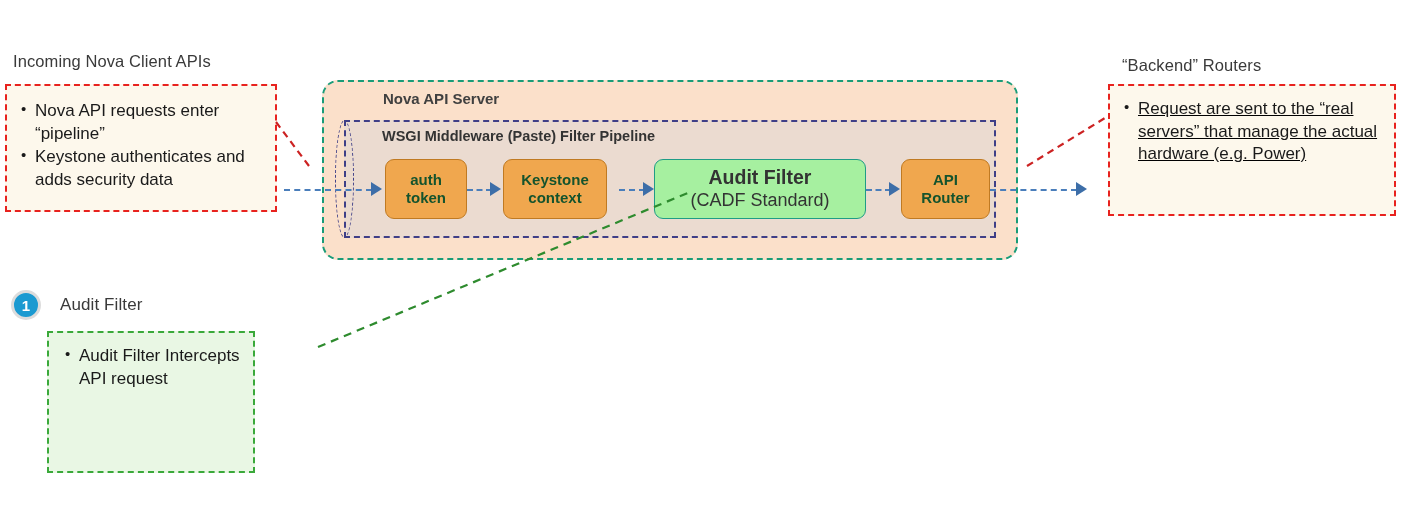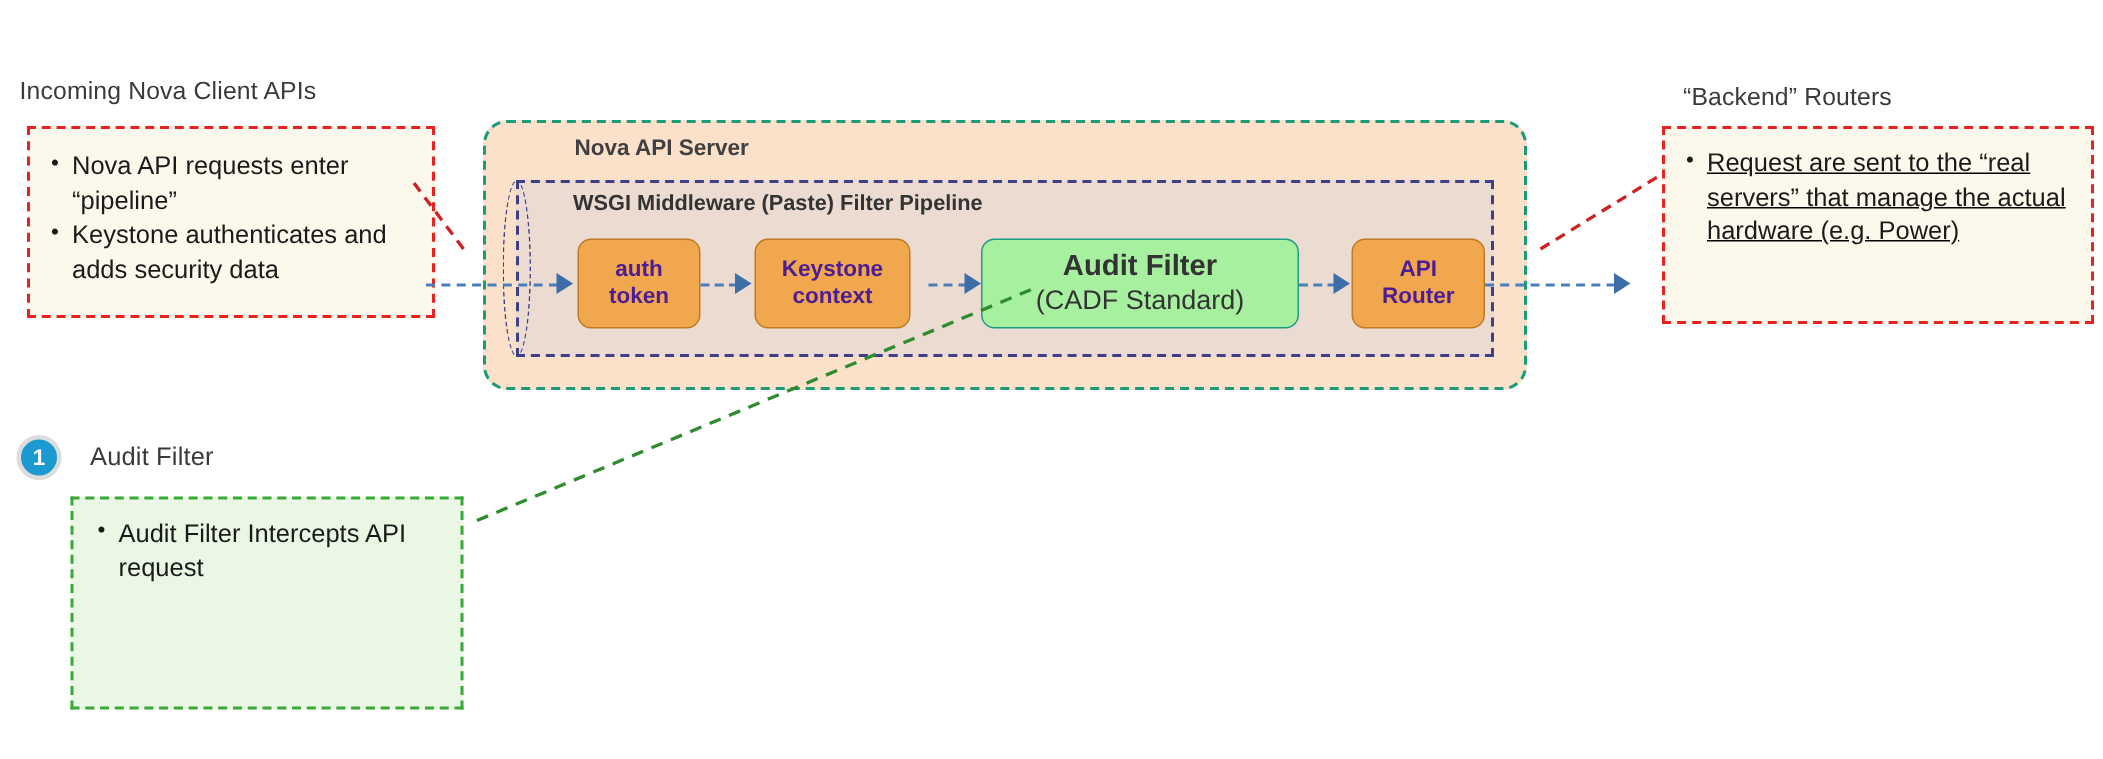--- a/index.html
+++ b/index.html
@@ -52,21 +52,21 @@
     border:1.6px dashed #3f3f87;border-radius:50%;background:transparent;
   }
 
   
   .stage{
     border-radius:9px;display:flex;align-items:center;justify-content:center;
     text-align:center;line-height:1.22;
   }
   .stage.orange{
     background:#f0a74e;border:1.6px solid #c07a22;
-    font-weight:bold;font-size:15px;color:#4c1d95;
+    font-weight:bold;font-size:15px;color:#14532d;
   }
   .stage.green{
     background:#a6f0a0;border:1.6px solid #1f9c86;
     font-size:19px;color:#333333;
   }
   .stage.green .l1{font-weight:bold;display:block;font-size:19.5px;}
   .stage.green .l2{display:block;font-size:18px;}
 
   
   .arrow-line{
@@ -86,21 +86,21 @@
     background:#1b9ad1;border:3px solid #dcdcdc;
     color:#ffffff;font-weight:bold;font-size:15px;
     display:flex;align-items:center;justify-content:center;
   }
 </style>
 </head>
 <body>
 
 <div class="abs sec-title" style="left:13px;top:52px;">Incoming Nova Client  APIs</div>
 
-<div class="abs redbox" style="left:18px;top:84px;width:272px;height:128px;">
+<div class="abs redbox" style="left:5px;top:84px;width:272px;height:128px;">
   <ul class="bul" style="margin:14px 10px 0 12px;">
     <li>Nova API requests enter “pipeline”</li>
     <li>Keystone authenticates and adds security data</li>
   </ul>
 </div>
 
 <div class="abs sec-title" style="left:1122px;top:56px;">“Backend” Routers</div>
 
 <div class="abs redbox" style="left:1108px;top:84px;width:288px;height:132px;text-decoration:underline;">
   <ul class="bul" style="margin:12px 12px 0 12px;">
@@ -169,17 +169,17 @@
 
   <line x1="1027" y1="166" x2="1105" y2="118" stroke="#cc2222" stroke-width="2.2" stroke-dasharray="7,5"></line>
 
   <line x1="318" y1="347" x2="690" y2="192" stroke="#2e8b2e" stroke-width="2.2" stroke-dasharray="8,6"></line>
 </svg>
 
 <div class="abs badge" style="left:11px;top:290px;">1</div>
 
 <div class="abs sec-title" style="left:60px;top:295px;font-size:17px;">Audit Filter</div>
 
-<div class="abs greenbox" style="left:47px;top:331px;width:262px;height:142px;">
+<div class="abs greenbox" style="left:47px;top:331px;width:208px;height:142px;">
   <ul class="bul" style="margin:12px 10px 0 14px;">
     <li>Audit Filter Intercepts API request</li>
   </ul>
 </div>
 
 </body></html>

